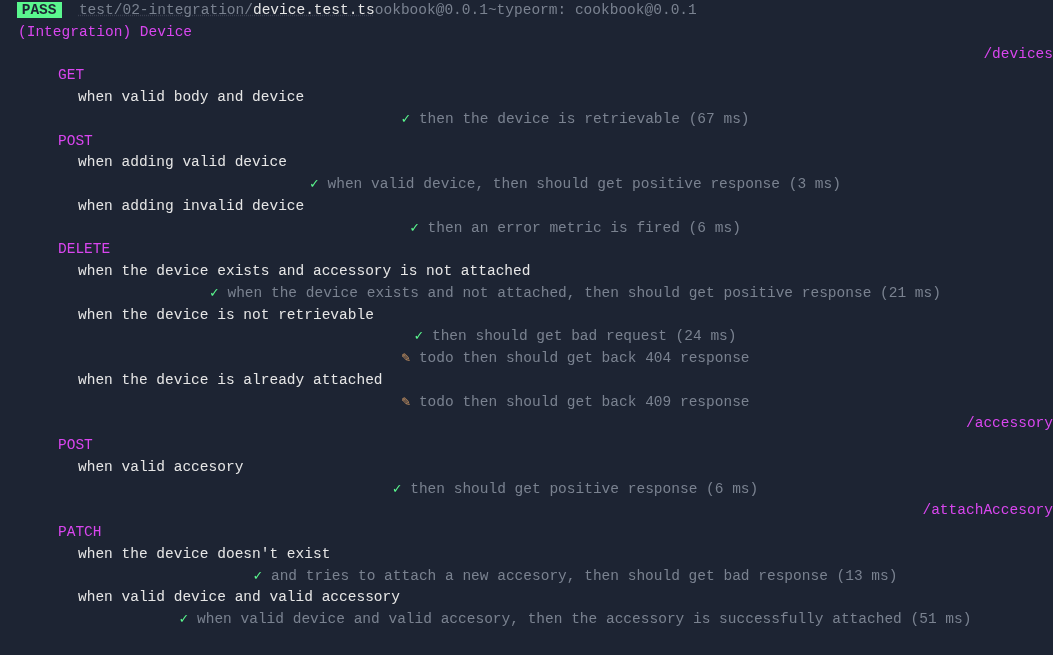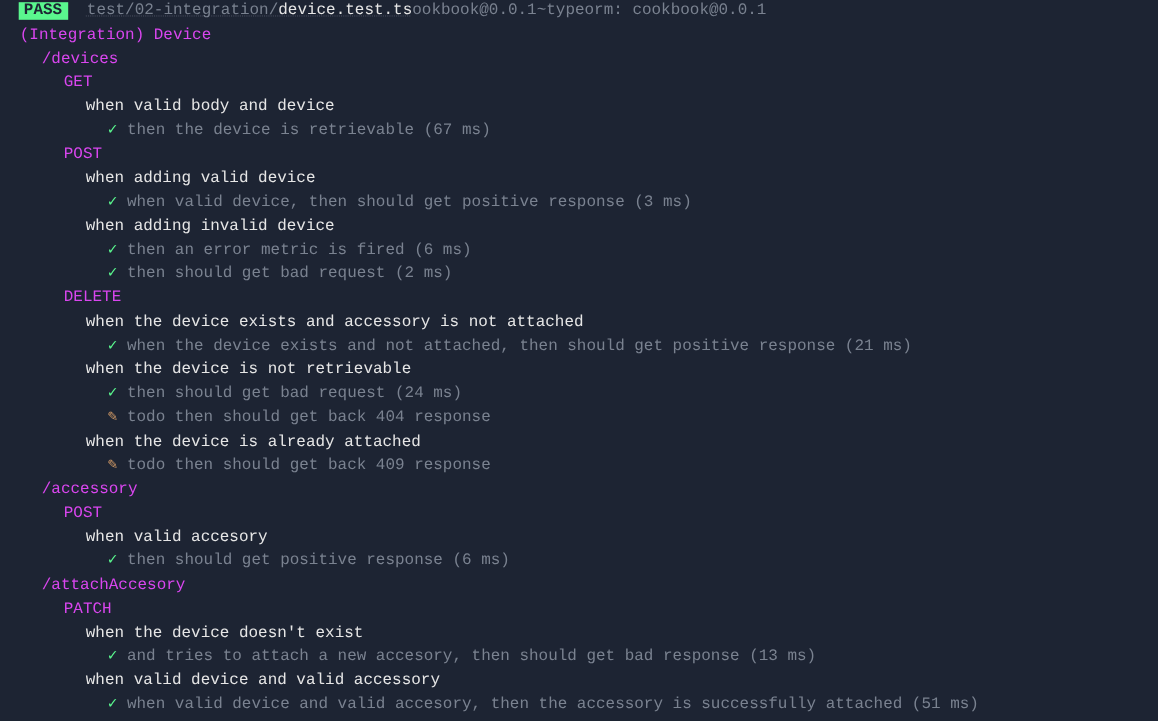--- a/index.html
+++ b/index.html
@@ -32,24 +32,24 @@
     text-decoration-color: #3a4050;
   }
   .header-tail { color: #7a8290; }
   .suite { color: #d946ef; }
   .desc { color: #e6e6e6; }
   .check { color: #5af78e; }
   .pencil { color: #d19a66; }
   .result-txt { color: #7a8290; }
   .ind0 { padding-left: 8px; }
   .ind1 { padding-left: 18px; }
-  .ind2 { padding-left: 38px; }
+  .ind2 { padding-left: 38px; text-align: right; }
   .ind3 { padding-left: 58px; }
   .ind4 { padding-left: 78px; }
-  .ind5 { padding-left: 98px; }
+  .ind5 { padding-left: 98px; text-align: center; }
   .top { padding: 0; }
 </style>
 </head>
 <body>
 
 <div class="top">
 
 <div class="line ind0"> <span class="pass-badge">PASS</span>  <span class="header-path">test/02-integration/</span><span class="header-file">device.test.ts</span><span class="header-tail">ookbook@0.0.1~typeorm: cookbook@0.0.1</span></div>
 
 <div class="line ind1 suite">(Integration) Device</div>
@@ -58,21 +58,20 @@
 
 <div class="line ind3 suite">GET</div>
 <div class="line ind4 desc">when valid body and device</div>
 <div class="line ind5"><span class="check">✓</span> <span class="result-txt">then the device is retrievable (67 ms)</span></div>
 
 <div class="line ind3 suite">POST</div>
 <div class="line ind4 desc">when adding valid device</div>
 <div class="line ind5"><span class="check">✓</span> <span class="result-txt">when valid device, then should get positive response (3 ms)</span></div>
 <div class="line ind4 desc">when adding invalid device</div>
 <div class="line ind5"><span class="check">✓</span> <span class="result-txt">then an error metric is fired (6 ms)</span></div>
-<div class="line ind5"><span class="check">✓</span> <span class="result-txt">then should get bad request (2 ms)</span></div>
 
 <div class="line ind3 suite">DELETE</div>
 <div class="line ind4 desc">when the device exists and accessory is not attached</div>
 <div class="line ind5"><span class="check">✓</span> <span class="result-txt">when the device exists and not attached, then should get positive response (21 ms)</span></div>
 <div class="line ind4 desc">when the device is not retrievable</div>
 <div class="line ind5"><span class="check">✓</span> <span class="result-txt">then should get bad request (24 ms)</span></div>
 <div class="line ind5"><span class="pencil">✎</span> <span class="result-txt">todo then should get back 404 response</span></div>
 <div class="line ind4 desc">when the device is already attached</div>
 <div class="line ind5"><span class="pencil">✎</span> <span class="result-txt">todo then should get back 409 response</span></div>
 

